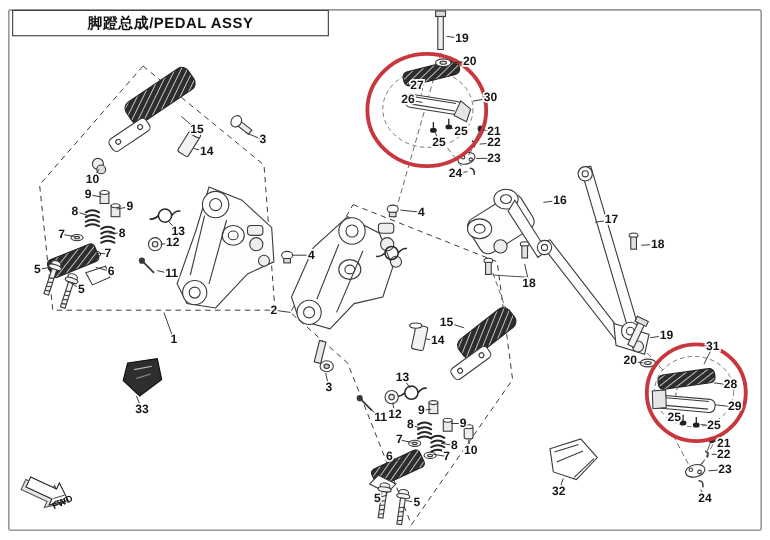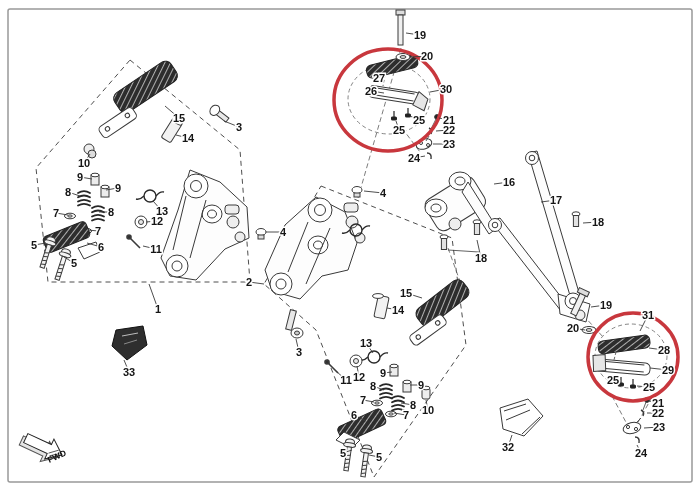--- a/index.html
+++ b/index.html
@@ -8,20 +8,23 @@
   #art{position:absolute;left:0;top:0;}
   #title-box{position:absolute;left:11px;top:9px;width:286px;height:22px;
              border:1.5px solid #3c3c3c;background:#fff;display:flex;align-items:center;justify-content:center;
              font-weight:bold;font-size:13.5px;letter-spacing:.5px;color:#111;z-index:5;}
   .callout-text{font-weight:bold;font-size:11px;fill:#151515;paint-order:stroke;stroke:#ffffff;stroke-width:3px;}
 </style>
 </head>
 <body>
 
 <div id="page">
+  <div id="title-box">
+    <span>脚蹬总成/PEDAL ASSY</span>
+  </div>
 
   <svg id="art" width="700" height="491" viewBox="0 0 700 491">
     <defs>
       <pattern id="ribs" patternUnits="userSpaceOnUse" width="5" height="5" patternTransform="rotate(60)">
         <rect width="5" height="5" fill="#2d2d2d"></rect>
         <line x1="0" y1="0" x2="0" y2="5" stroke="#c9c9c9" stroke-width="1.7"></line>
       </pattern>
       <g id="coil" stroke="#262626" stroke-width="1.8" fill="none" stroke-linecap="round">
         <path d="M-6,-6 q6,-3.6 12,0 M-6,-1.7 q6,-3.6 12,0 M-6,2.6 q6,-3.6 12,0 M-6,6.6 q6,-3.6 12,0"></path>
       </g>

